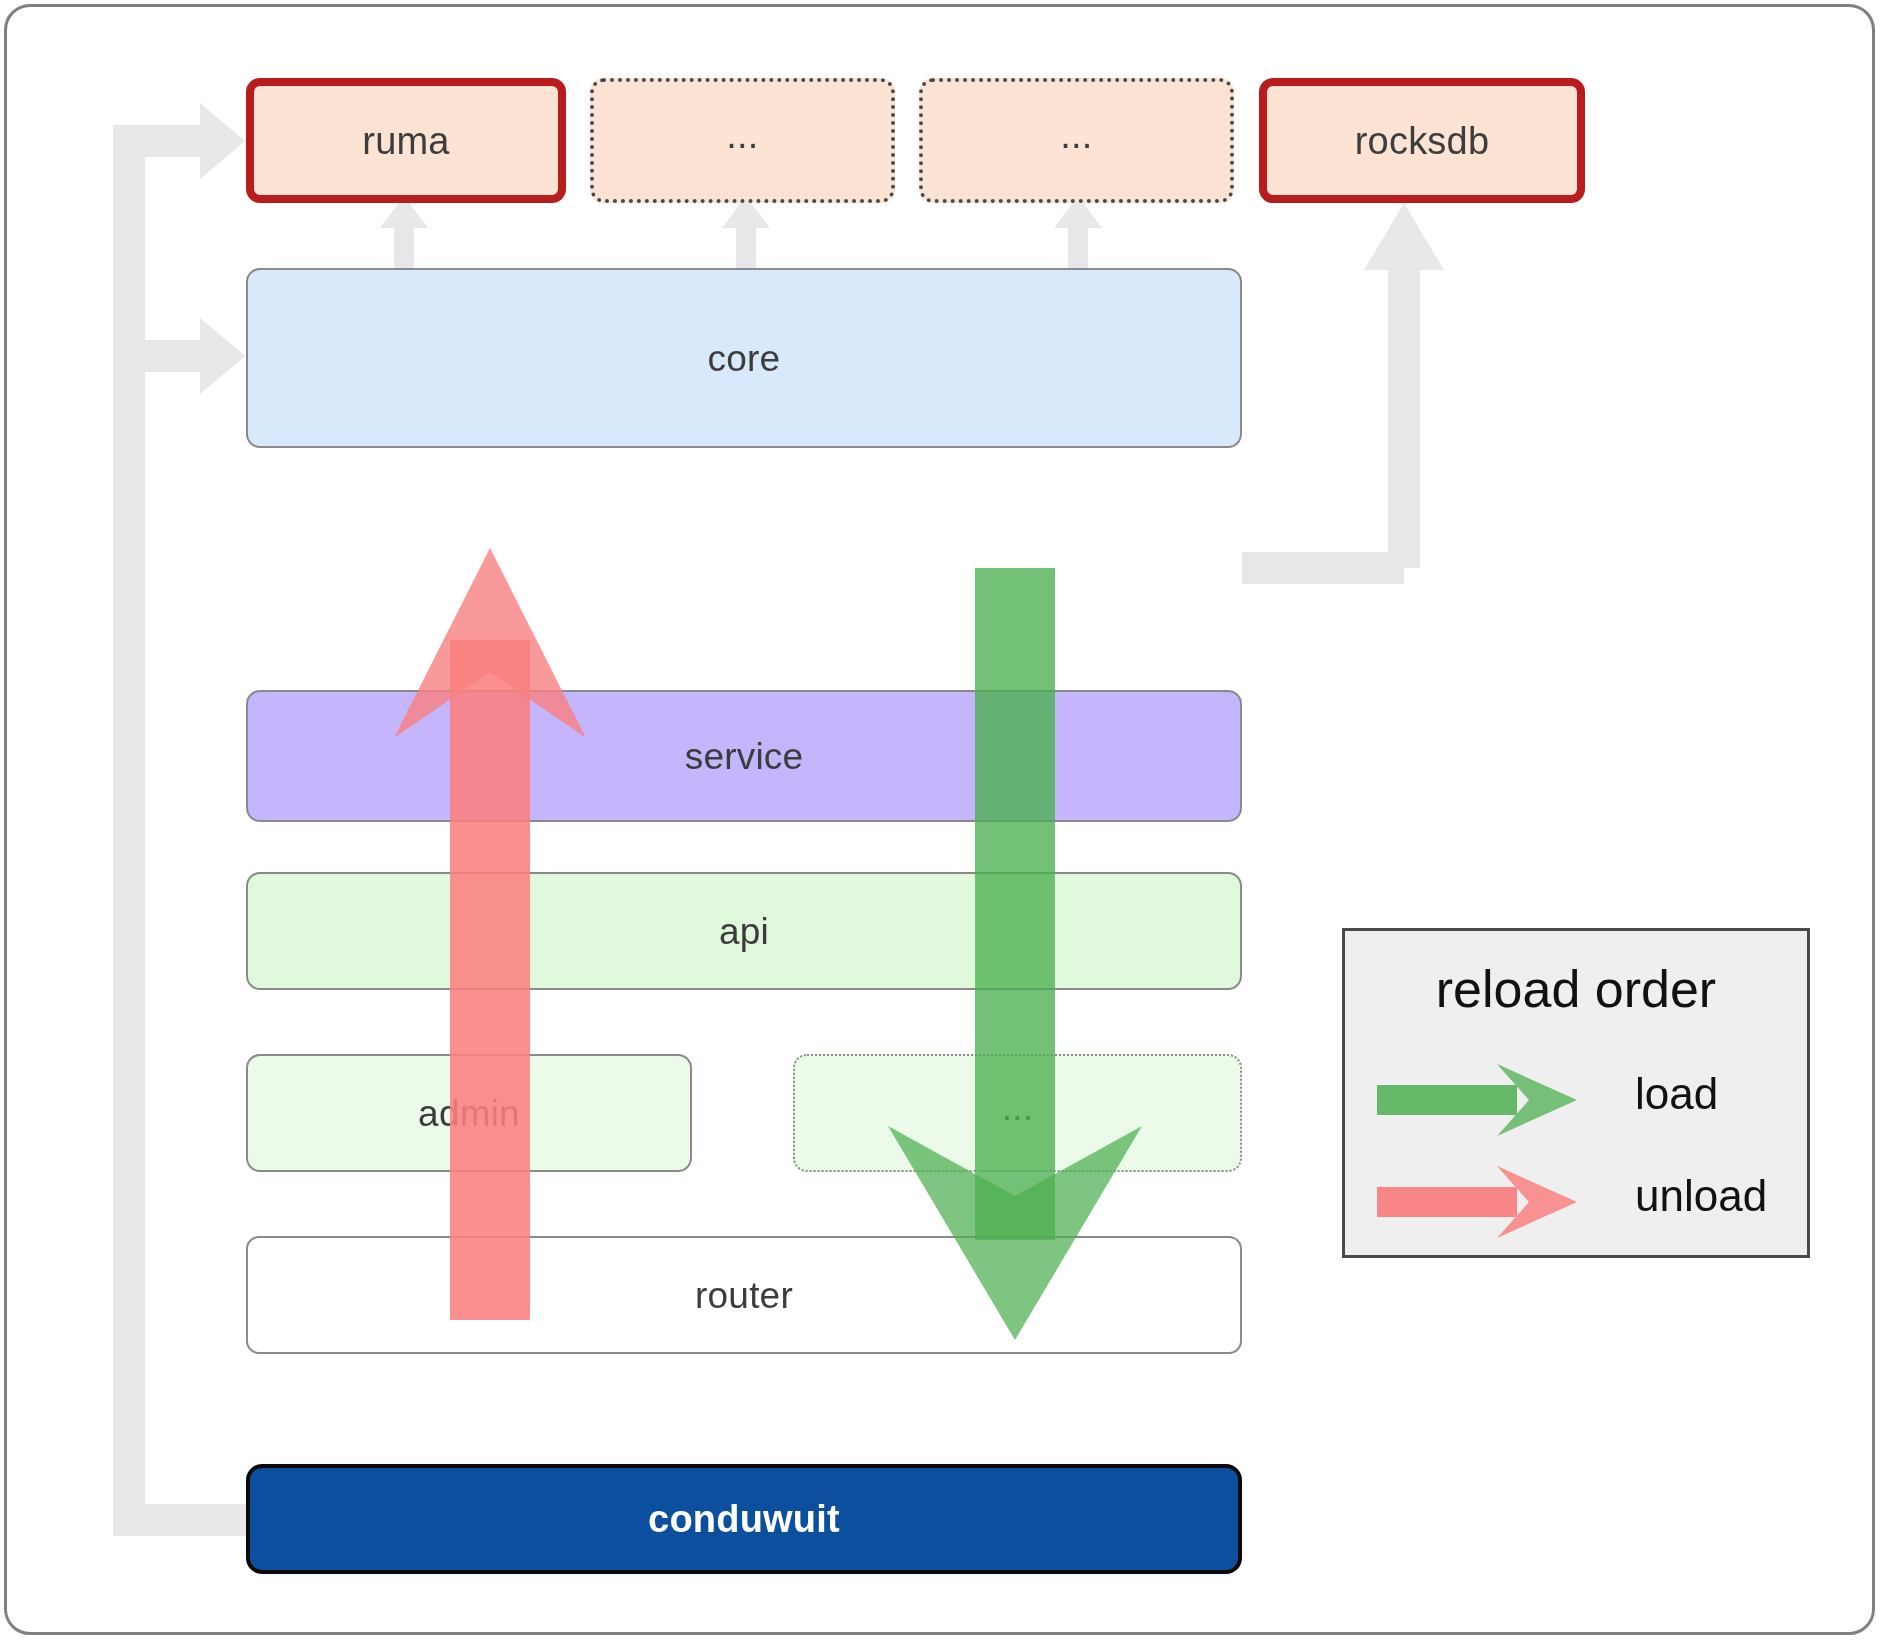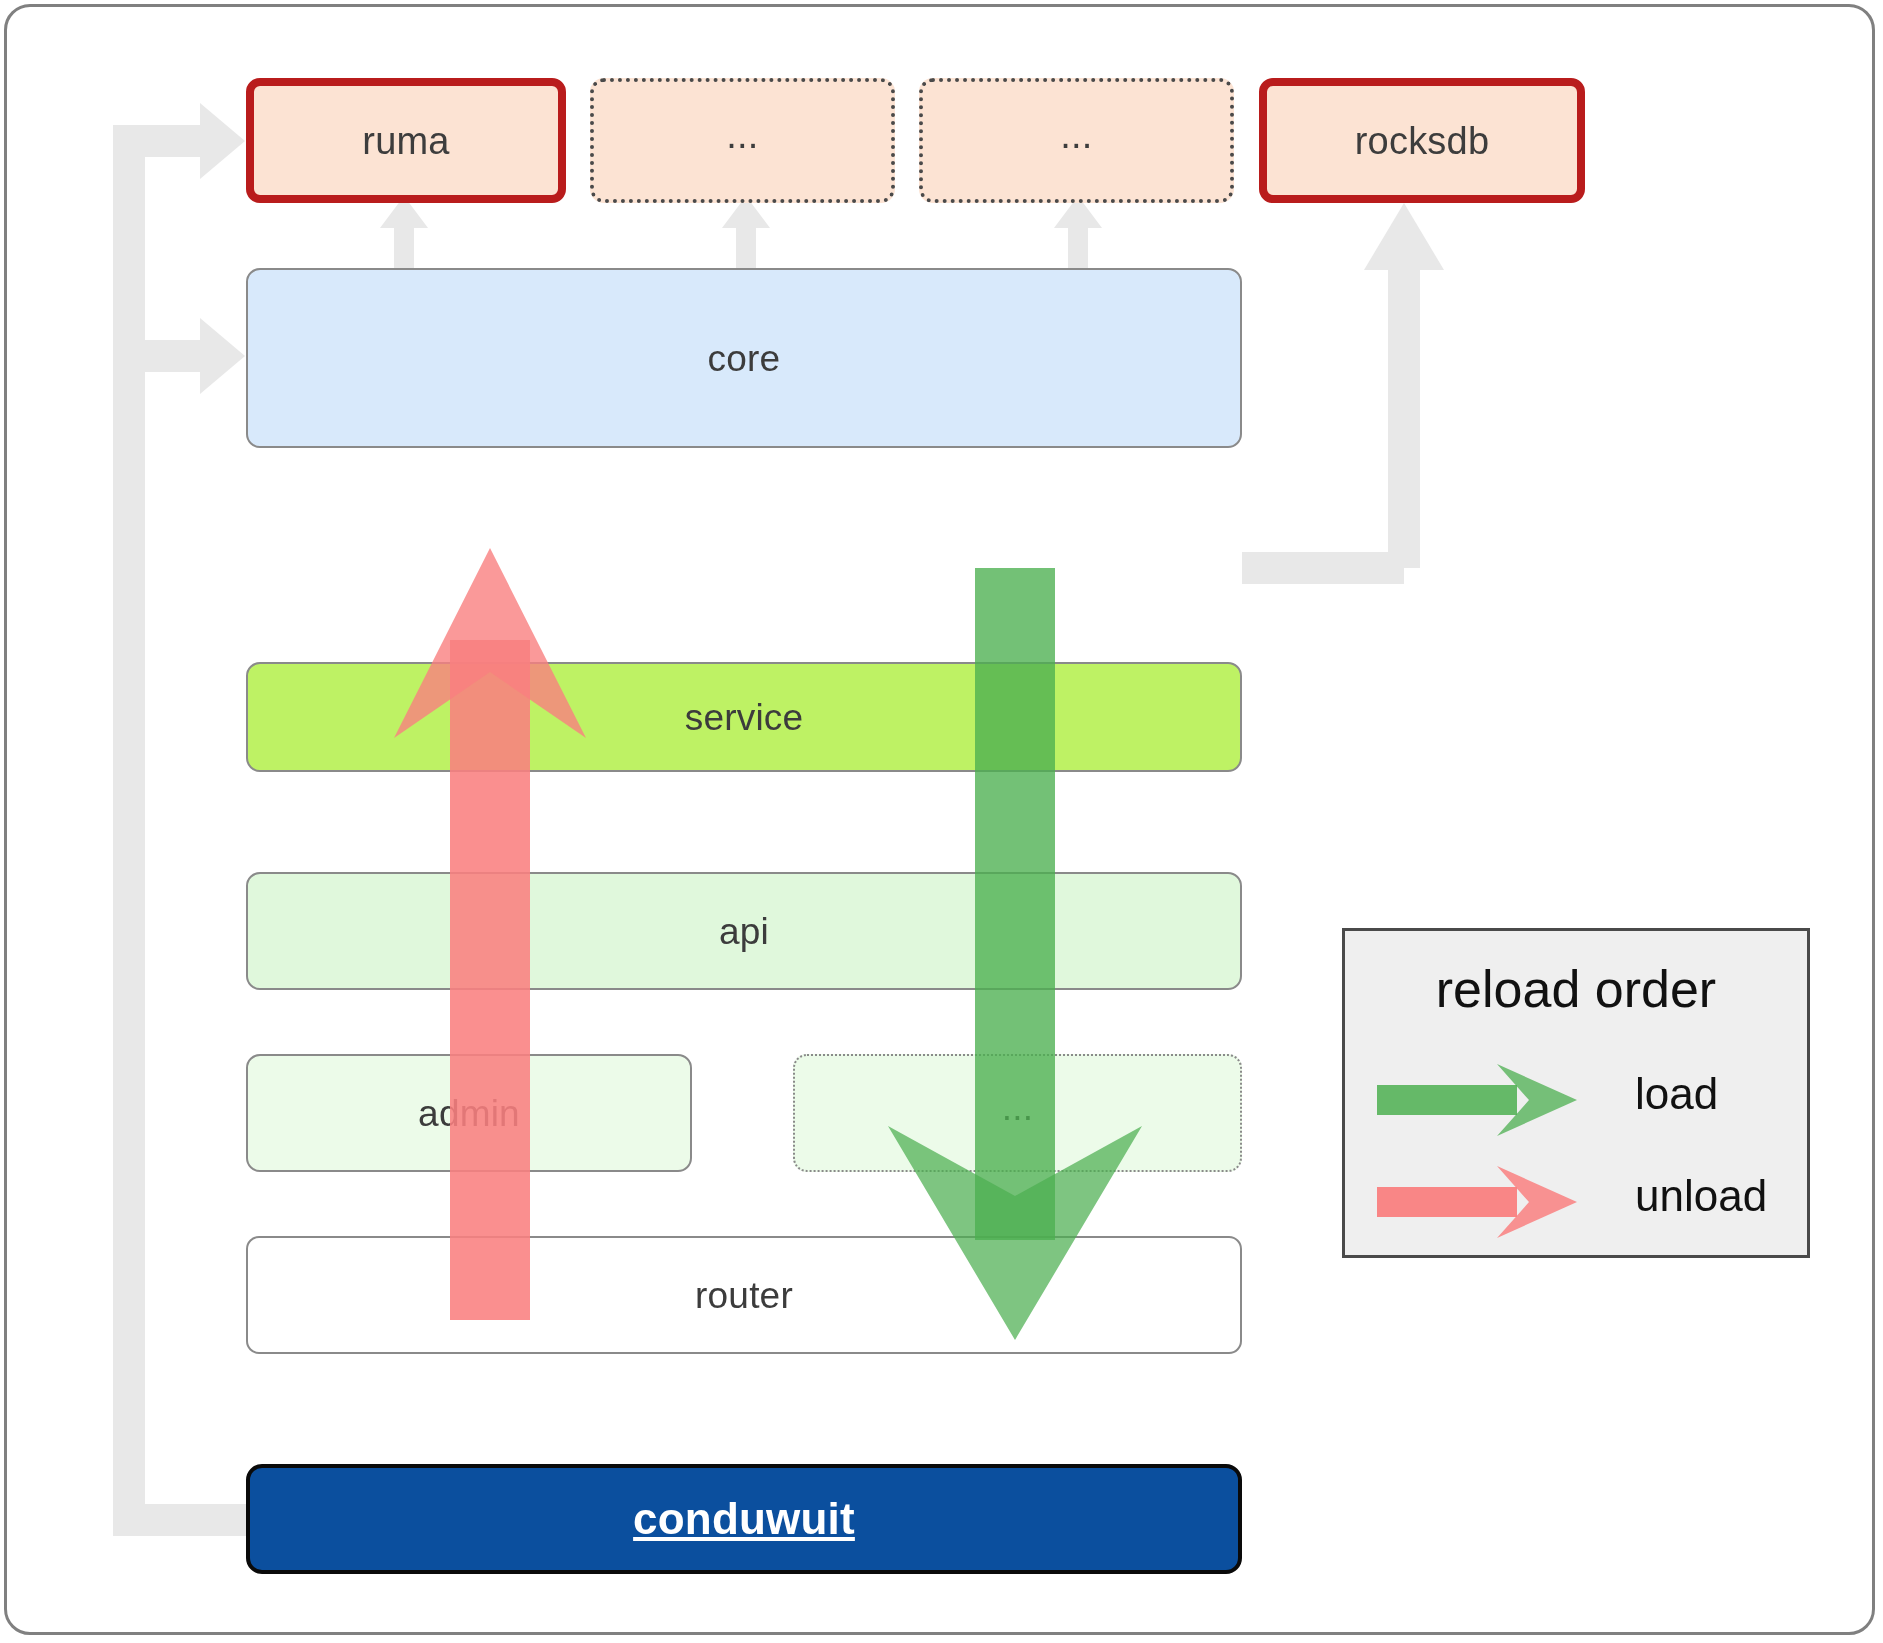--- a/index.html
+++ b/index.html
@@ -67,31 +67,31 @@
   .layer {
     left: 246px;
     width: 996px;
     border: 2px solid #8a8a8a;
     border-radius: 14px;
   }
   .layer .lbl { font-size: 37px; }
 
   #box-core     { top: 268px;  height: 180px; background: #d8e9fb; }
   #box-database { top: 508px;  height: 118px; background: #97f095; }
-  #box-service  { top: 662px;  height: 110px; background: #bef264; }
+  #box-service  { top: 690px;  height: 132px; background: #c4b5fd; }
   #box-api      { top: 872px;  height: 118px; background: #e0f8dc; }
   #box-admin    { top: 1054px; height: 118px; width: 446px; background: #ecfbe9; }
   #box-dots2    { top: 1054px; height: 118px; left: 793px; width: 449px;
                   background: #ecfbe9; border: 2px dotted #8a8a8a; }
   #box-router   { top: 1236px; height: 118px; background: #ffffff; border-radius: 13px; }
   #box-conduwuit{
     top: 1464px; left: 246px; width: 996px; height: 110px;
     background: #0b4f9e; border: 4px solid #0a0a0a; border-radius: 16px;
   }
-  #box-conduwuit .lbl { color: #ffffff; font-weight: bold; font-size: 44px; text-decoration: underline; }
+  #box-conduwuit .lbl { color: #ffffff; font-weight: bold; font-size: 38px; }
 
   
   #legend {
     position: absolute;
     left: 1342px;
     top: 928px;
     width: 468px;
     height: 330px;
     background: #efefef;
     border: 3px solid #4a4a4a;

